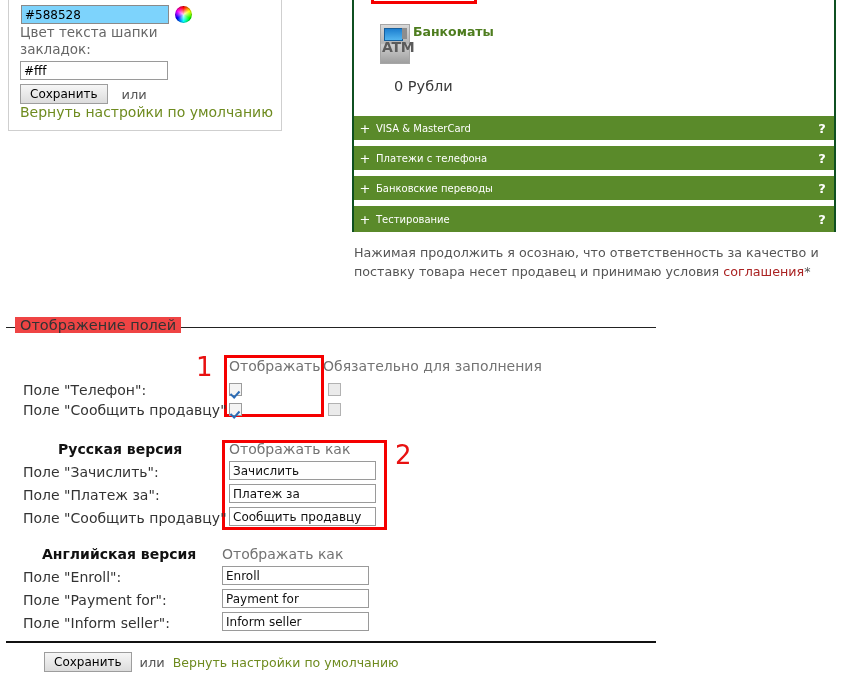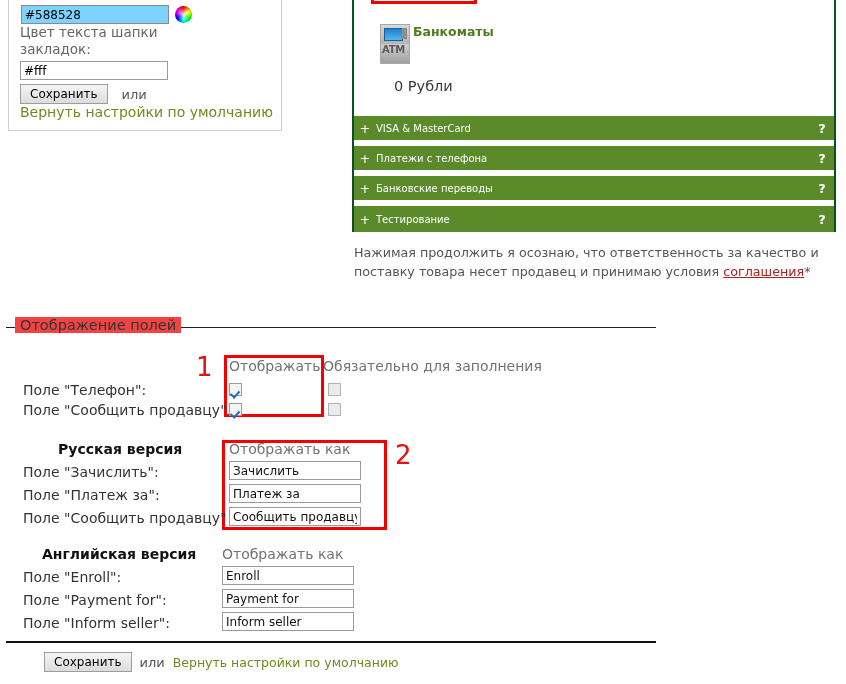--- a/index.html
+++ b/index.html
@@ -73,22 +73,22 @@
   }
   .atm-icon .scr{
     position:absolute;left:3px;top:3px;width:17px;height:11px;
     background:linear-gradient(#1d7fd0,#53b5ef);border:1px solid #165f9c;
   }
   .atm-icon .sidebar{
     position:absolute;right:2px;top:3px;width:5px;height:11px;
     background:#8d8d8d;
   }
   .atm-icon .lbl{
-    position:absolute;left:1px;bottom:8px;width:27px;text-align:left;
-    font-size:10px;font-weight:bold;color:#5b5b5b;letter-spacing:-.3px;
+    position:absolute;left:1px;bottom:8px;width:27px;text-align:right;
+    font-size:14px;font-weight:bold;color:#5b5b5b;letter-spacing:-.3px;
   }
   .atm-text{
     margin-left:3px;
     color:#4e7d1f;font-weight:bold;font-size:12.5px;
   }
   #rub-amount{
     position:absolute;left:394px;top:78px;
     font-size:14.5px;color:#3a3a3a;
   }
   .acc-row{
@@ -98,21 +98,21 @@
     box-sizing:border-box;cursor:pointer;
     border-bottom:2px solid #ffffff;
   }
   .acc-plus{width:22px;text-align:center;font-size:13px;color:#ffffff;}
   .acc-label{flex:1;font-size:10px;color:#ffffff;}
   .acc-q{width:24px;text-align:center;font-size:13px;font-weight:bold;color:#ffffff;}
   #disclaimer{
     position:absolute;left:354px;top:243px;width:472px;
     color:#555555;font-size:12.7px;line-height:19px;
   }
-  .agree-link{color:#aa2222;text-decoration:underline;cursor:pointer;margin-top:36px;}
+  .agree-link{color:#aa2222;cursor:pointer;margin-top:36px;}
 
   
   #fieldset-box{
     position:absolute;left:6px;top:327px;width:650px;height:1px;
   }
   #fs-line{
     position:absolute;left:0;top:0;width:650px;height:0;
     border-top:1px solid #222;
   }
   #fs-legend{
@@ -132,21 +132,21 @@
   }
   .chk.on{background:#f4f4f4;}
   .chk.on:after{
     content:"";position:absolute;left:2px;top:5px;width:4px;height:7px;
     border:solid #2b6bb5;border-width:0 2px 2px 0;
     transform:rotate(42deg);
   }
   .chk.off{background:#ebebeb;border-color:#b2b2b2;}
 
   .txtin{
-    position:absolute;box-sizing:border-box;height:19px;width:132px;
+    position:absolute;box-sizing:border-box;height:19px;width:147px;
     border:1px solid #9a9a9a;background:#fff;
     font-family:"DejaVu Sans","Liberation Sans",sans-serif;
     font-size:12px;color:#111;padding:0 3px;outline:none;
   }
   .bold-head{
     position:absolute;font-size:14px;font-weight:bold;color:#111;white-space:nowrap;
   }
 
   .redbox{position:absolute;border:3px solid #f50000;box-sizing:border-box;}
   .rednum{

